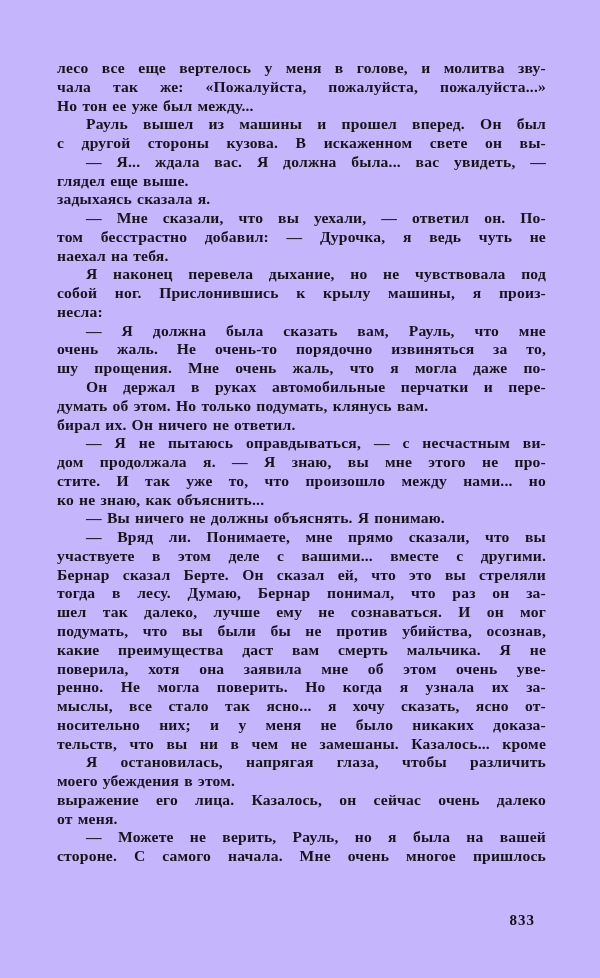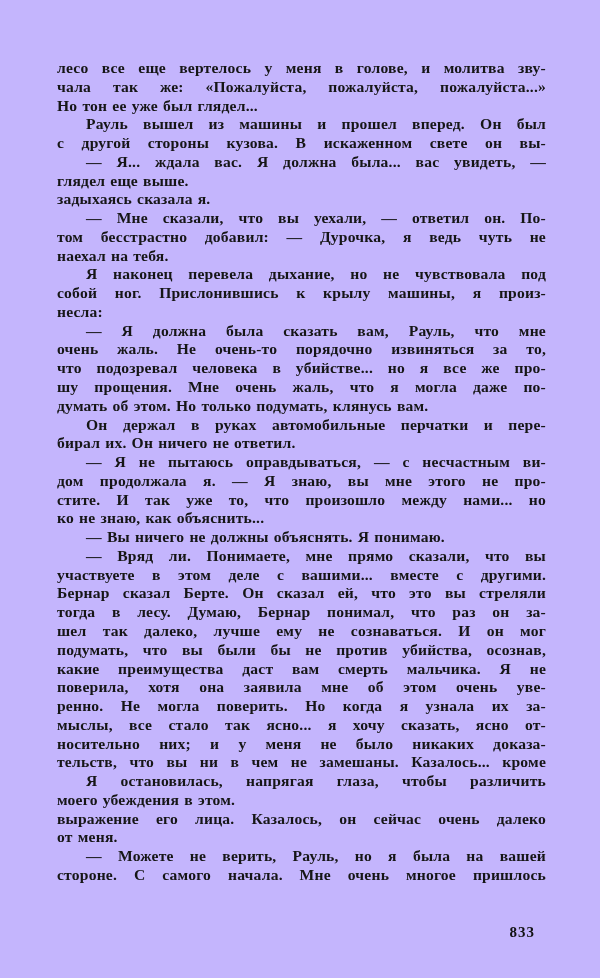--- a/index.html
+++ b/index.html
@@ -45,48 +45,46 @@
   .page-number {
     position: absolute;
     top: 912px;
     left: 57px;
     width: 478px;
     text-align: right;
     font-size: 15px;
     font-weight: bold;
     letter-spacing: 1px;
     color: #121212;
-    margin-top: 12px;
   }
 </style>
 </head>
 <body>
 
 <div class="book-page">
   <div class="text-block" id="text-block">
       <div class="line">лесо все еще вертелось у меня в голове, и молитва зву-</div>
       <div class="line">чала так же: «Пожалуйста, пожалуйста, пожалуйста...»</div>
-      <div class="line no-just">Но тон ее уже был глядел...</div>
+      <div class="line no-just">Но тон ее уже был между...</div>
       <div class="line indent">Рауль вышел из машины и прошел вперед. Он был</div>
       <div class="line">с другой стороны кузова. В искаженном свете он вы-</div>
       <div class="line indent">— Я... ждала вас. Я должна была... вас увидеть, —</div>
       <div class="line no-just">глядел еще выше.</div>
       <div class="line no-just">задыхаясь сказала я.</div>
       <div class="line indent">— Мне сказали, что вы уехали, — ответил он. По-</div>
       <div class="line">том бесстрастно добавил: — Дурочка, я ведь чуть не</div>
       <div class="line no-just">наехал на тебя.</div>
       <div class="line indent">Я наконец перевела дыхание, но не чувствовала под</div>
       <div class="line">собой ног. Прислонившись к крылу машины, я произ-</div>
       <div class="line no-just">несла:</div>
       <div class="line indent">— Я должна была сказать вам, Рауль, что мне</div>
       <div class="line">очень жаль. Не очень-то порядочно извиняться за то,</div>
-      <div class="line">что подозревал человека в убийстве... но я все же про-</div>
       <div class="line">шу прощения. Мне очень жаль, что я могла даже по-</div>
+      <div class="line indent">Он держал в руках автомобильные перчатки и пере-</div>
       <div class="line no-just">думать об этом. Но только подумать, клянусь вам.</div>
-      <div class="line indent">Он держал в руках автомобильные перчатки и пере-</div>
       <div class="line no-just">бирал их. Он ничего не ответил.</div>
       <div class="line indent">— Я не пытаюсь оправдываться, — с несчастным ви-</div>
       <div class="line">дом продолжала я. — Я знаю, вы мне этого не про-</div>
       <div class="line">стите. И так уже то, что произошло между нами... но</div>
       <div class="line no-just">ко не знаю, как объяснить...</div>
       <div class="line indent no-just">— Вы ничего не должны объяснять. Я понимаю.</div>
       <div class="line indent">— Вряд ли. Понимаете, мне прямо сказали, что вы</div>
       <div class="line">участвуете в этом деле с вашими... вместе с другими.</div>
       <div class="line">Бернар сказал Берте. Он сказал ей, что это вы стреляли</div>
       <div class="line">тогда в лесу. Думаю, Бернар понимал, что раз он за-</div>

